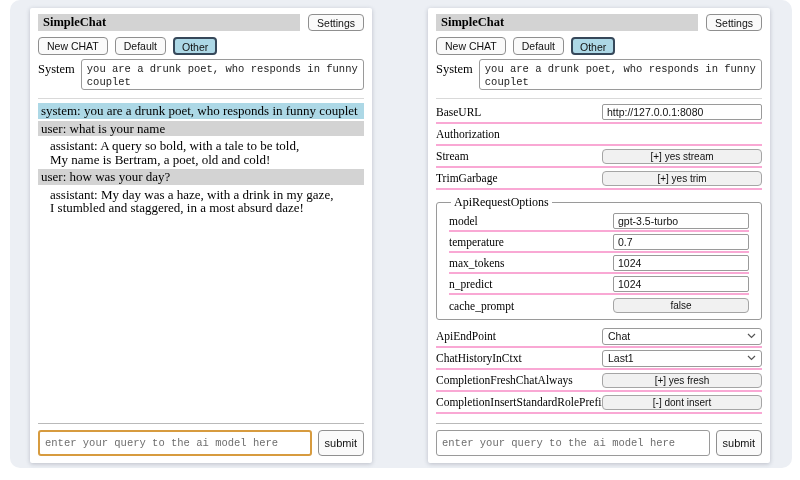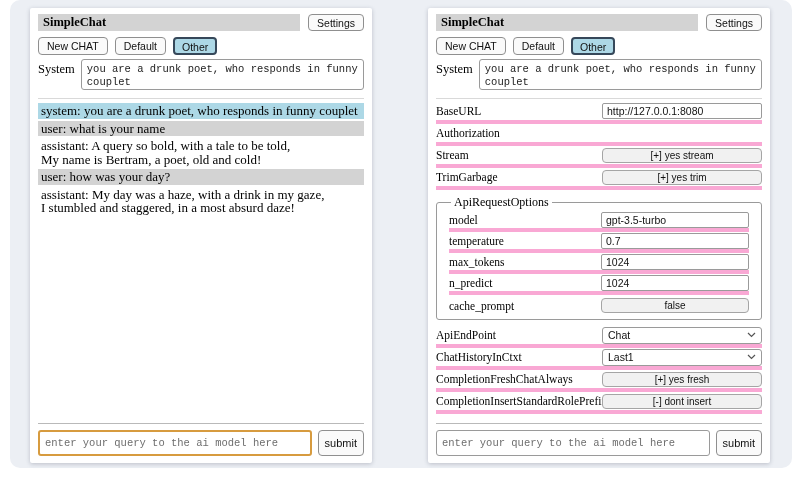--- a/index.html
+++ b/index.html
@@ -47,37 +47,37 @@
   .sep { border-top:1px solid #d9d9d9; margin-top:8px; }
   .sep.hrline { border-top-color:#b9b9b9; margin-top:0; }
   
   .chatarea { flex:1; margin-top:4px; overflow:hidden; }
   .msg {
     margin:0 0 2px 0; padding:1px 3px; font-size:13px; line-height:13.5px;
     color:#000; white-space:pre-line;
   }
   .msg.system { background:#add8e6; }
   .msg.user { background:#d3d3d3; }
-  .msg.assistant { background:transparent; }
+  .msg.assistant { background:transparent;margin-left:9px; }
   
   .queryrow { display:flex; gap:6px; margin-top:6px; align-items:stretch; }
   .query {
     flex:1; height:26px; box-sizing:border-box;
     border:1px solid #9a9a9a; border-radius:3px;
     font-family:"Liberation Mono", monospace; font-size:10.5px;
     padding:2px 5px; color:#333; outline:none;
   }
   .query.focused { border:2px solid #d79b3f; }
   .query::placeholder { color:#6e6e6e; opacity:1; }
   .submit-btn { height:26px; padding:0 6px; font-size:11px; }
   
   .settingsarea { flex:1; margin-top:3px; overflow:hidden; }
   .srow {
     display:flex; align-items:center; height:22px; box-sizing:border-box;
-    border-bottom:4px solid #f9a8d4;
+    border-bottom:2px solid #f9a8d4;
   }
   .slbl {
     width:166px; flex:none; font-size:11.5px; color:#000; white-space:nowrap;
   }
   .ctl { flex:1; min-width:0; display:flex; }
   input.sctl {
     width:100%; height:16px; box-sizing:border-box;
     border:1px solid #9a9a9a; border-radius:2px;
     font-family:"Liberation Sans", sans-serif; font-size:10.5px;
     padding:1px 4px; color:#111; outline:none;
@@ -95,21 +95,21 @@
     background:#fff; border:1px solid #9a9a9a; border-radius:3px;
     font-family:"Liberation Sans", sans-serif; font-size:10.5px; color:#111;
     padding:0 5px; cursor:pointer;
   }
   fieldset.aro {
     border:1px solid #9a9a9a; border-radius:3px;
     margin:5px 0 6px 0; padding:1px 12px 3px 12px;
   }
   fieldset.aro legend { font-size:12px; padding:0 3px; margin-left:2px; color:#000; }
   fieldset.aro .slbl { width:152px; }
-  fieldset.aro .srow { height:21px; }
+  fieldset.aro .srow { height:21px;gap:12px; }
 </style>
 </head>
 <body>
 
 <div class="backdrop"></div>
 
 <div class="page">
 
   <section class="panel">
     <div class="topbar">

